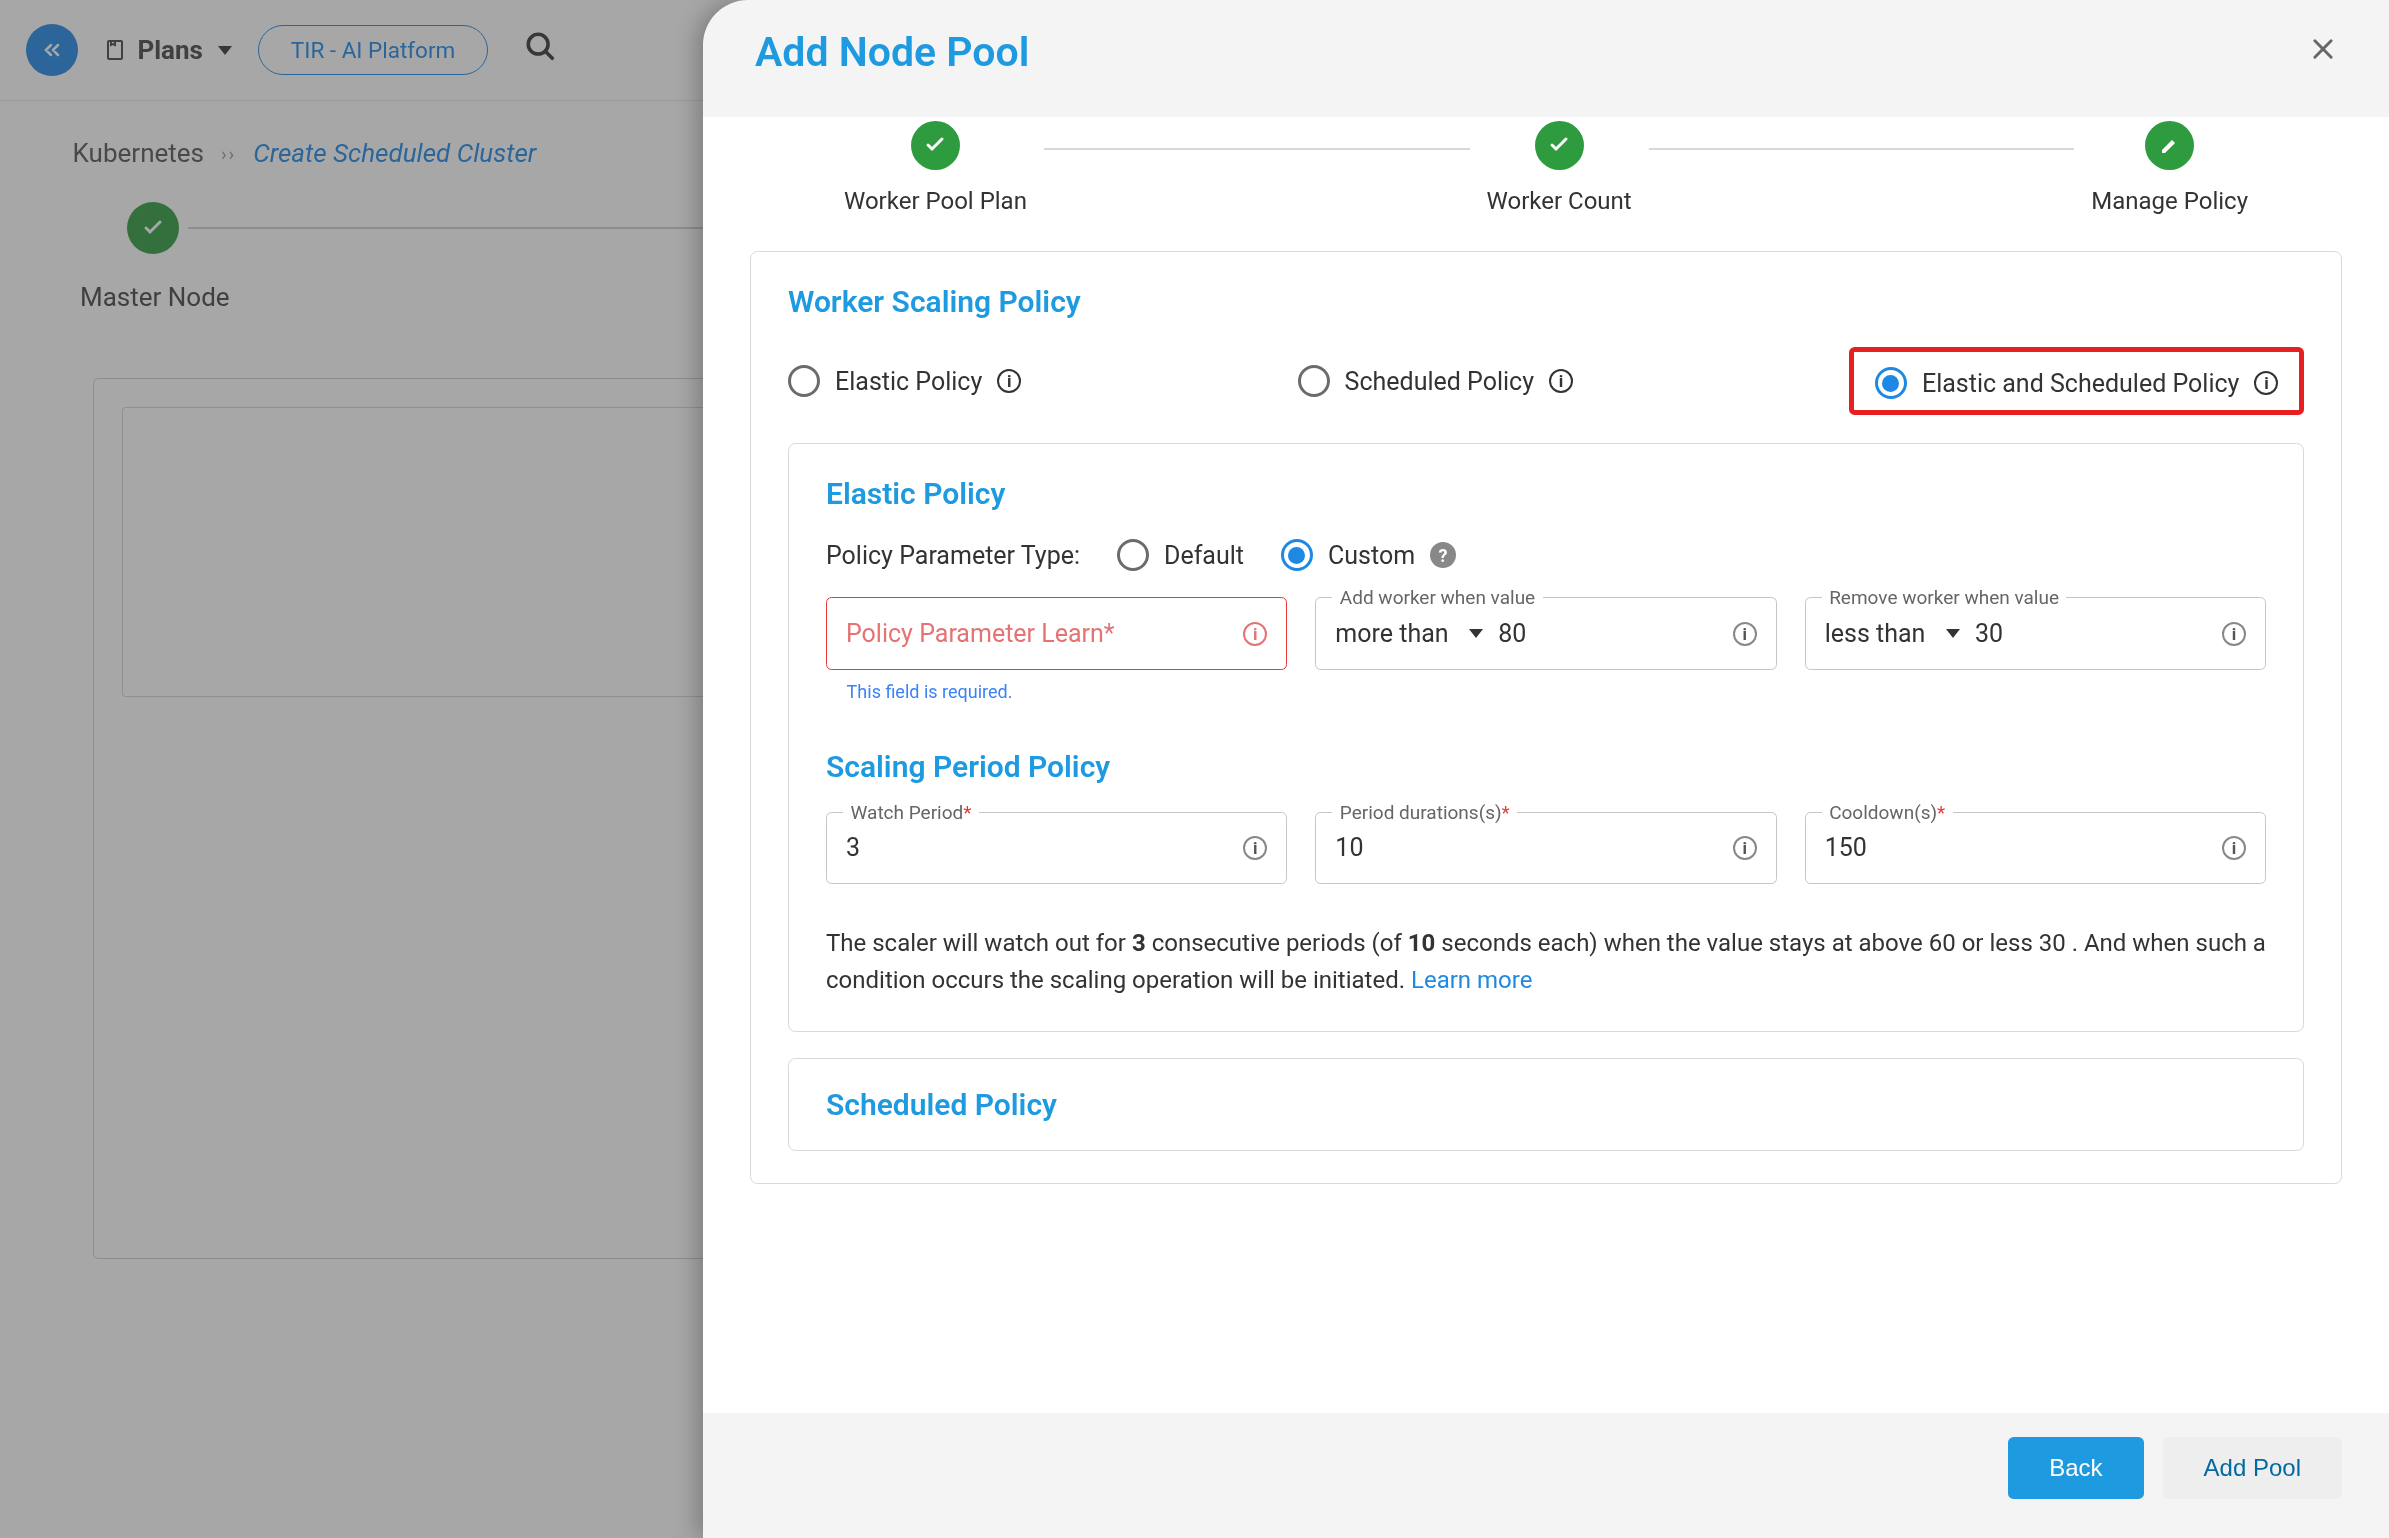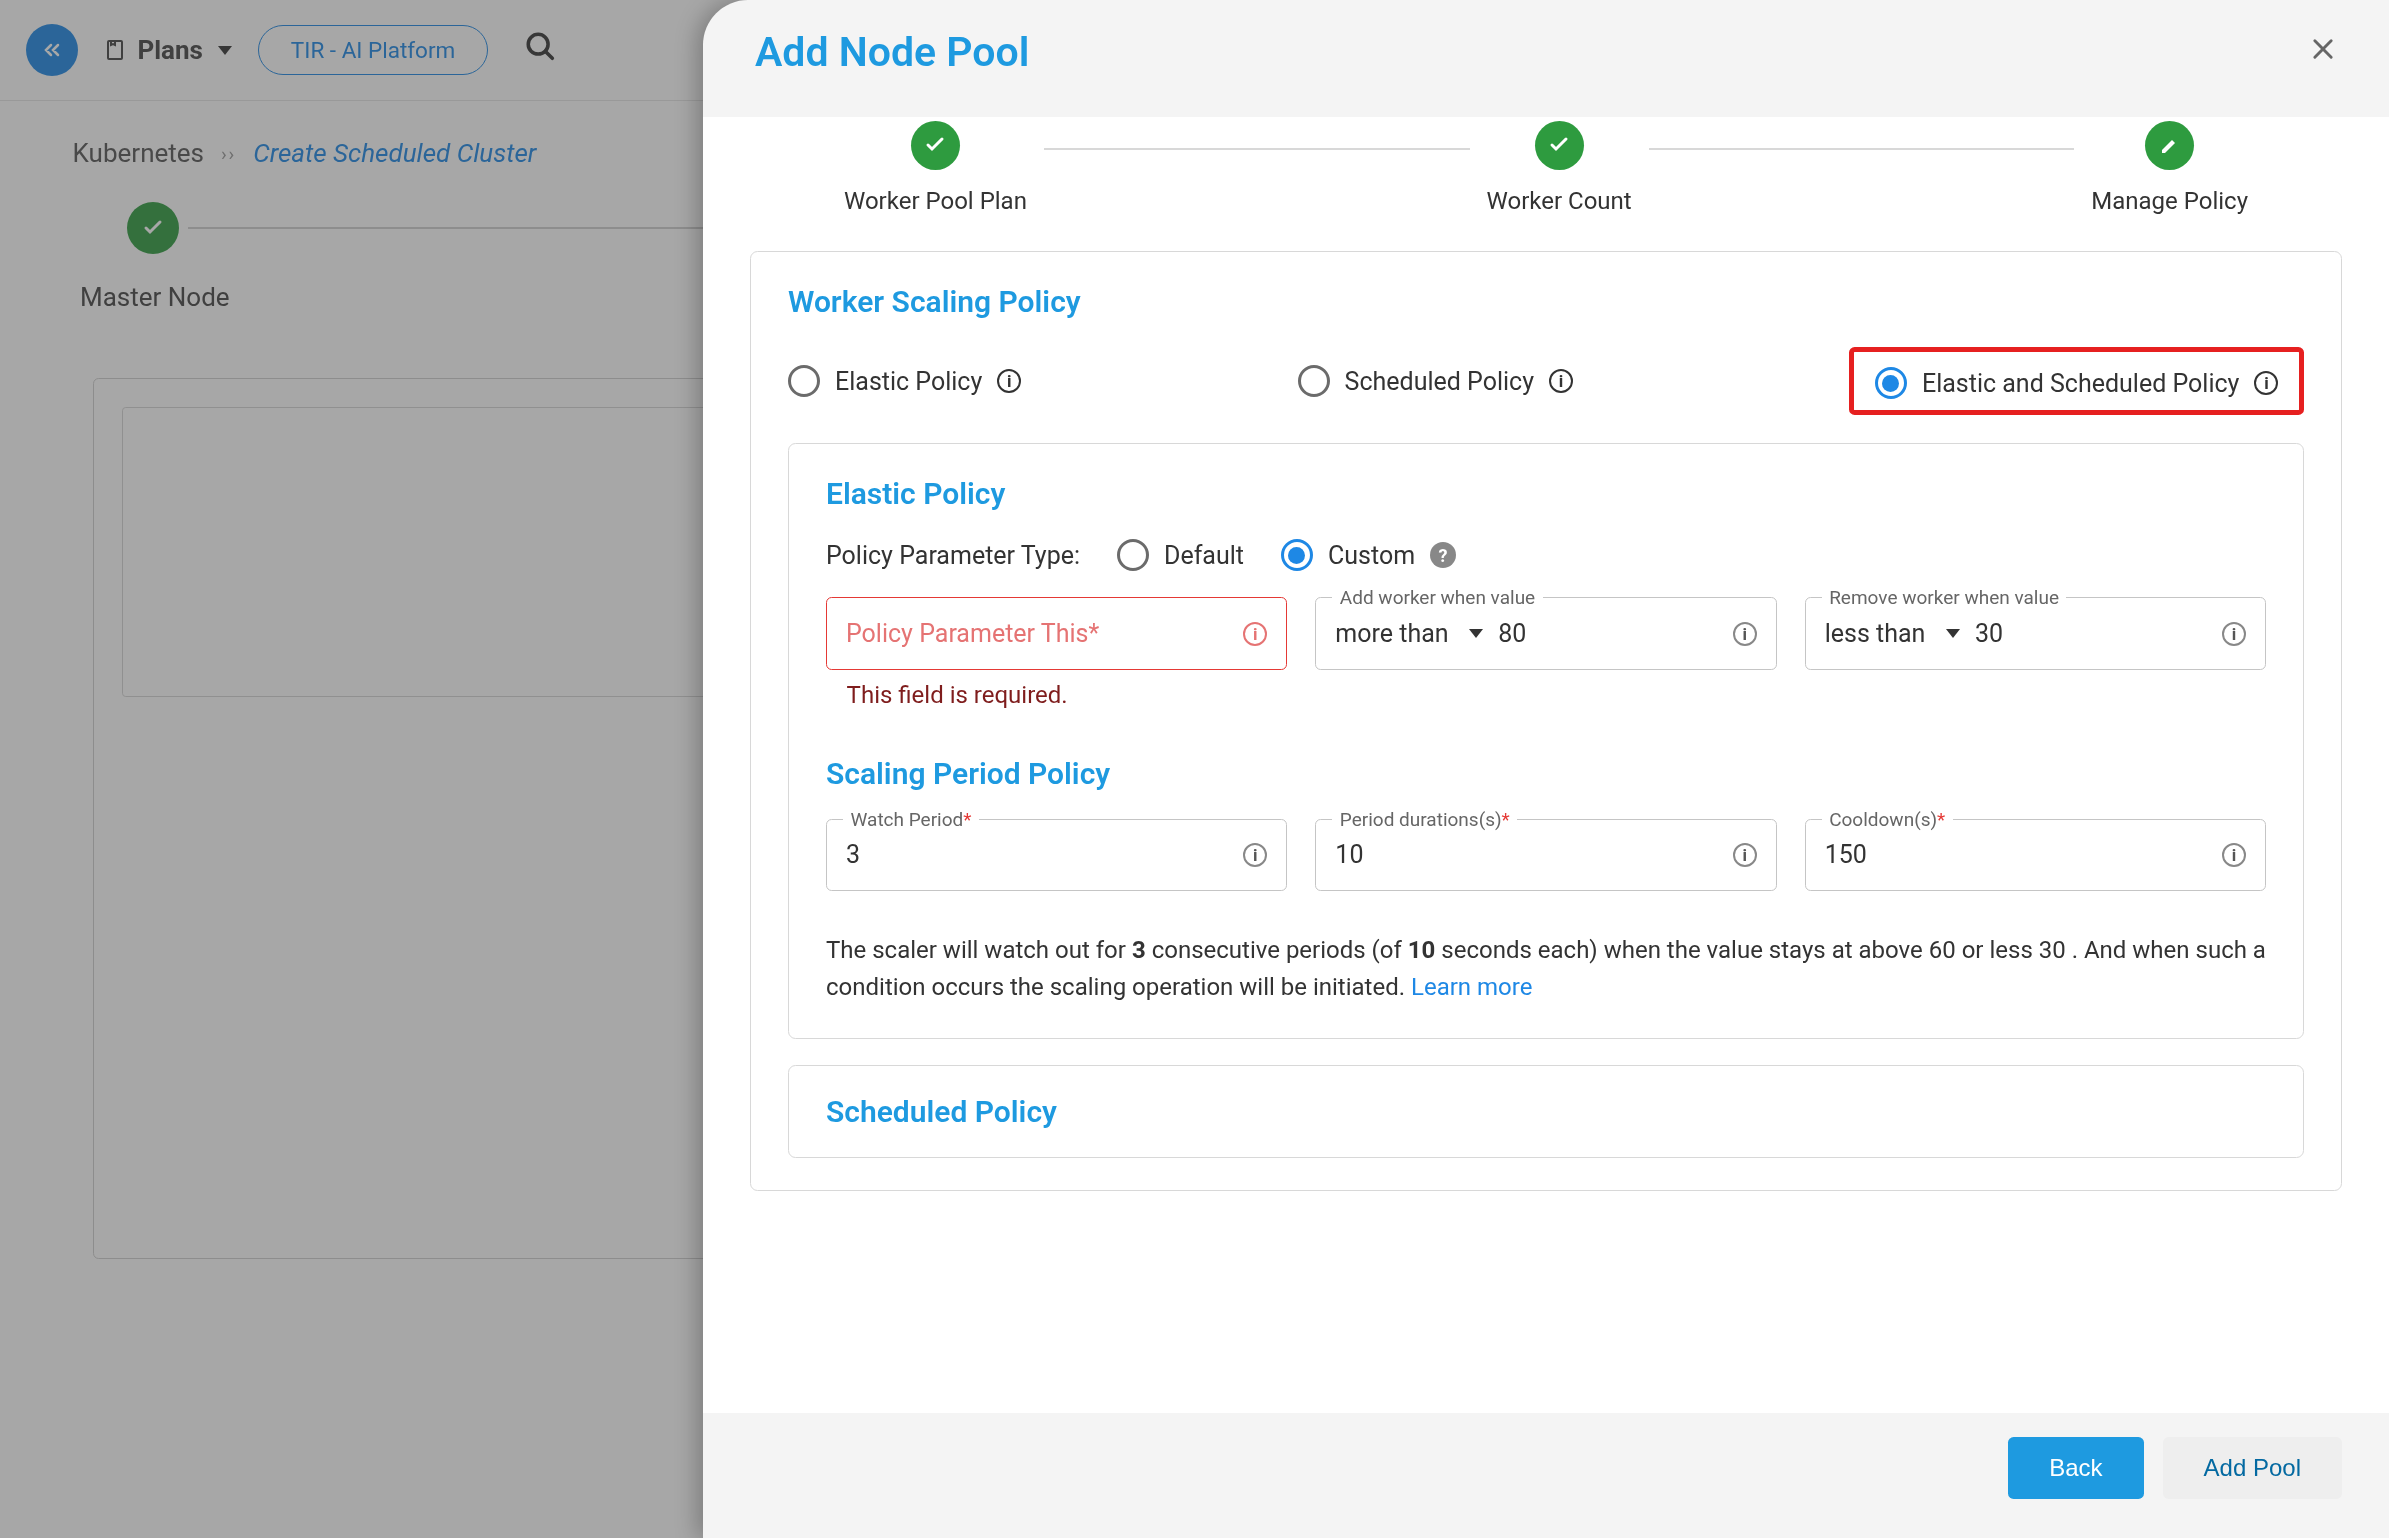--- a/index.html
+++ b/index.html
@@ -58,21 +58,21 @@
 .param-row { display: flex; align-items: center; gap: 37px; margin-bottom: 26px; font-size: 25px;}
 .param-label { color: #333; }
 
 .field-grid { display: flex; gap: 28px; }
 .field-box { flex: 1; position: relative; }
 .field-label { position: absolute; top: -11.2px; left: 17px; background: #fff; padding: 0 7.5px; font-size: 19px; color: #666; }
 .field-label .req { color: #e53935; }
 .field-input { width: 100%; border: 1.4px solid #c5c5c5; border-radius: 5.6px; padding: 20.6px 19px; font-size: 25px; color: #333; display: flex; align-items: center; justify-content: space-between; }
 .field-input.error { border-color: #e53935; }
 .field-input .placeholder { color: #e57373; }
-.field-help { color: #7f1d1d; font-size: 24px; margin-top: 11.2px; padding-left: 20.6px;}
+.field-help { color: #3b82f6; font-size: 18px; margin-top: 11.2px; padding-left: 20.6px;}
 .combo { display: flex; align-items: center; gap: 15px; }
 .chev-down { display:inline-block; width:0; height:0; border-left:7.5px solid transparent; border-right:7.5px solid transparent; border-top:9.4px solid #333; margin-left:5.6px;}
 
 .descr { font-size: 24px; color: #333; line-height: 1.55; margin-top: 41px; }
 .descr b { font-weight: 700; }
 .descr a { color: #1e88e5; text-decoration: none; }
 
 .card-collapsed { border: 1.4px solid #d8d8d8; border-radius: 7.5px; padding: 28px 37px; }
 
 .footer { display: flex; justify-content: flex-end; gap: 19px; padding: 24px 47px 39px 0; }
@@ -215,21 +215,21 @@
                 <span class="radio-inner"></span>
               </span>
             <span>Custom</span>
             <span class="help-ic">?</span>
           </div>
         </div>
 
         <div class="field-grid">
           <div class="field-box">
             <div class="field-input error">
-              <span class="placeholder">Policy Parameter This*</span>
+              <span class="placeholder">Policy Parameter Learn*</span>
               <span class="info-ic light" style="border-color:#e57373; color:#e57373;">i</span>
             </div>
             <div class="field-help">This field is required.</div>
           </div>
           <div class="field-box">
             <div class="field-label">Add worker when value</div>
             <div class="field-input">
               <span class="combo">
                 <span>more than</span>
                 <span class="chev-down"></span>

